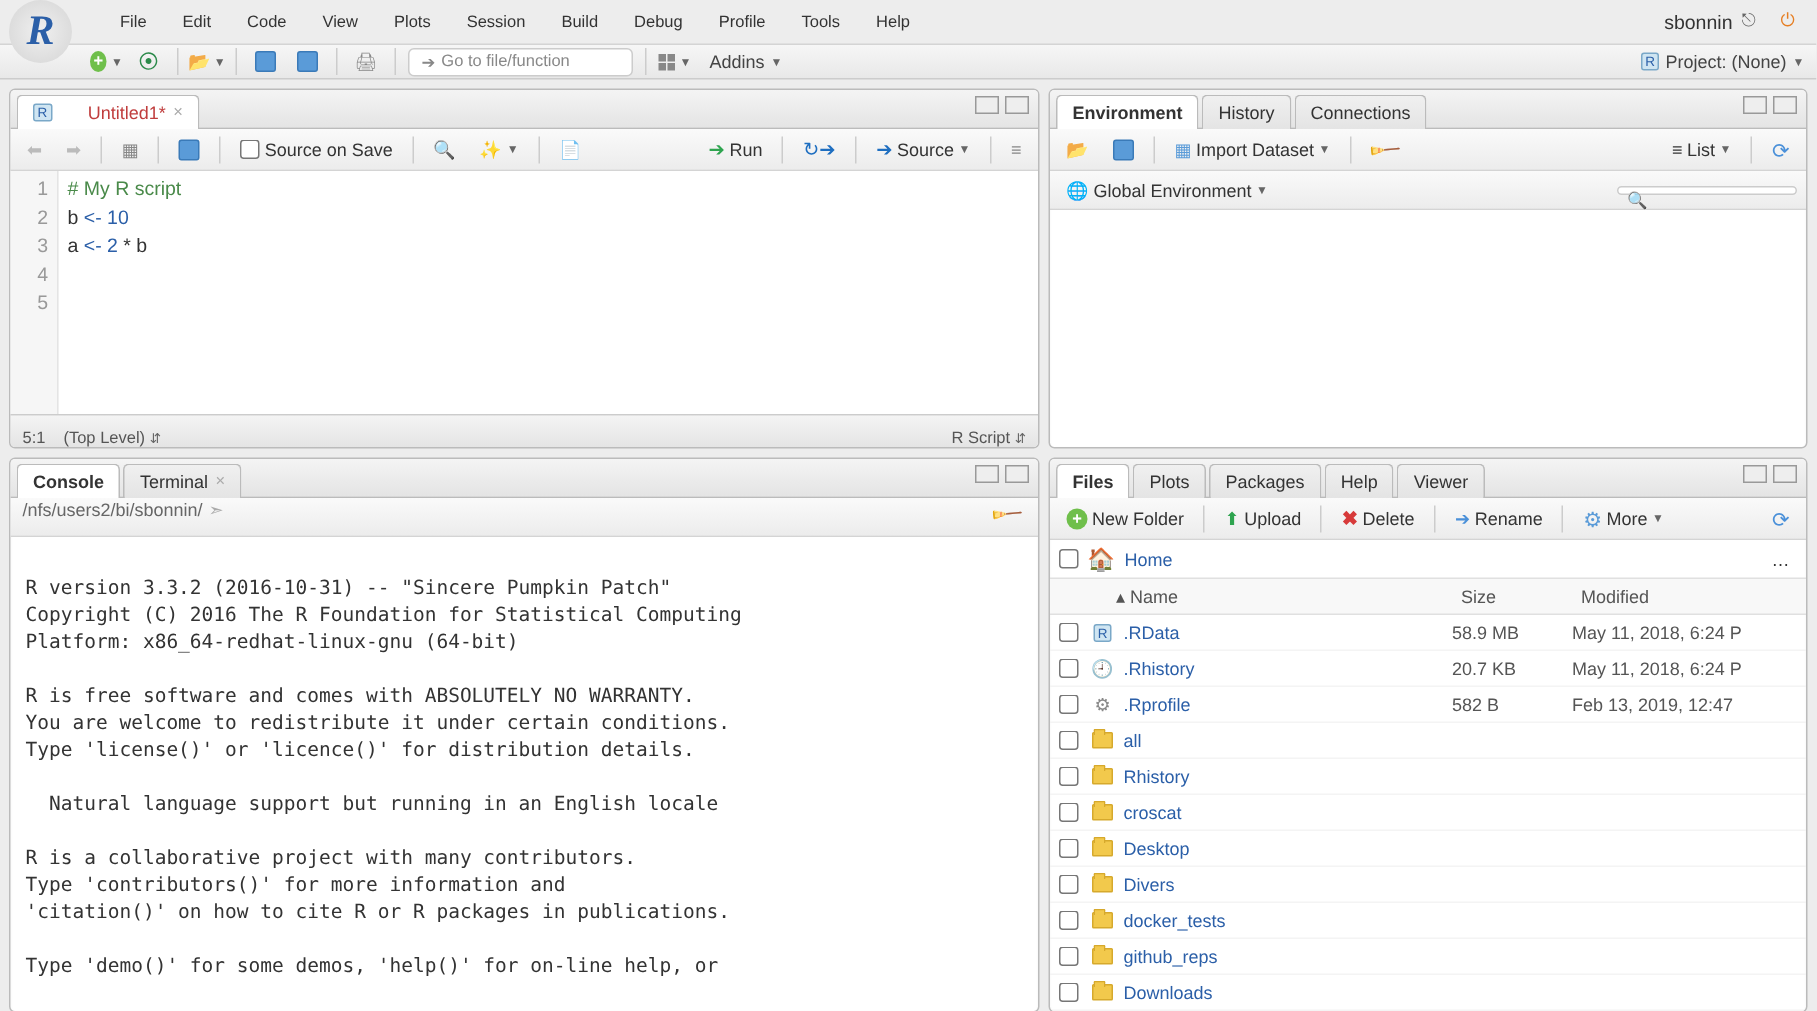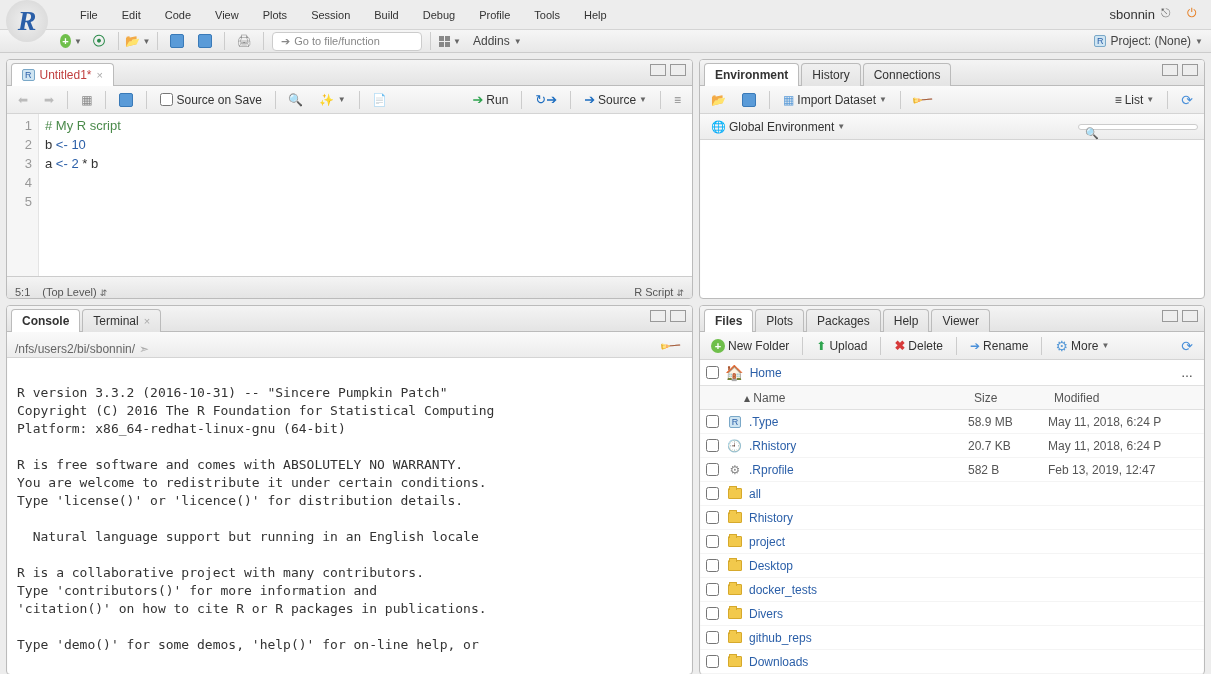--- a/index.html
+++ b/index.html
@@ -48,21 +48,21 @@
 .codelines { flex: 1; padding: 2px 6px; line-height: 19px; white-space: pre; }
 .kw-comment { color: #4a8a4a; }
 .kw-num { color: #2b5fa8; }
 .kw-op { color: #2b5fa8; }
 
 .statusbar { height: 22px; background: linear-gradient(#f4f4f4,#e4e4e4); border-top: 1px solid #ccc; display: flex; align-items: flex-end; padding: 0 8px; font-size: 11px; color: #555; }
 .statusbar .spacer { flex: 1; }
 
 
 .console-body { flex: 1; padding: 8px 10px; font-family: Menlo, Consolas, monospace; font-size: 13px; color: #333; overflow: hidden; white-space: pre-wrap; line-height: 18px; }
-.console-path { height: 26px; background: linear-gradient(#fafafa,#ececec); border-bottom: 1px solid #d4d4d4; display: flex; align-items: flex-end; padding: 1px 8px; font-size: 12px; color: #666; }
+.console-path { height: 26px; background: linear-gradient(#fafafa,#ececec); border-bottom: 1px solid #d4d4d4; display: flex; align-items: flex-start; padding: 1px 8px; font-size: 12px; color: #666; }
 
 
 .env-scope { height: 26px; background: linear-gradient(#fafafa,#ececec); border-bottom: 1px solid #d4d4d4; display: flex; align-items: center; padding: 0 6px; gap: 6px; font-size: 12px; }
 .env-search { margin-left: auto; border: 1px solid #ccc; border-radius: 10px; padding: 2px 20px 2px 8px; background: #fff; width: 120px; font-size: 11px; position: relative; }
 .env-table { flex: 1; }
 .env-header-row { background: #f4f4f4; font-style: italic; font-size: 12px; color: #666; padding: 3px 10px; border-bottom: 1px solid #e4e4e4; }
 .env-row { display: flex; padding: 3px 10px; font-family: Menlo, monospace; font-size: 13px; border-bottom: 1px solid #f0f0f0; }
 .env-row .vn { width: 120px; font-style: italic; }
 .env-row .vv { flex: 1; }
 
@@ -176,21 +176,21 @@
       <span class="triangle-down">▼</span>
     </div>
   </div>
 
   <div class="quad">
 
     <div class="pane">
       <div class="tabbar">
         <div class="tab">
           <span style="background:#cfe5f2;border:1px solid #7aa8c8;border-radius:2px;padding:0 2px;font-size:9px;color:#2b5fa8;">R</span>
-          <span style="color:#c03e3e;">Untitled1*</span>
+          <span style="color:#c03e3e;margin-left:19px;">Untitled1*</span>
           <span class="close-x">×</span>
         </div>
         <div class="wincontrols">
           <span class="winbtn"></span>
           <span class="winbtn"></span>
         </div>
       </div>
       <div class="pane-tb">
         <span class="small-btn" style="color:#bbb;">⬅</span>
         <span class="small-btn" style="color:#bbb;">➡</span>
@@ -418,21 +418,21 @@
         <div class="col-name">▴ <span>Name</span></div>
         <div class="col-size">Size</div>
         <div class="col-mod">Modified</div>
       </div>
       <div class="files-list" id="files-list">
           <div class="file-row">
             <input type="checkbox" style="">
             <span class="file-icon">
               <span style="background:#cfe5f2;border:1px solid #7aa8c8;border-radius:2px;padding:0 2px;font-size:9px;color:#2b5fa8;">R</span>
             </span>
-            <span class="file-name">.Type</span>
+            <span class="file-name">.RData</span>
             <span class="file-size">58.9 MB</span>
             <span class="file-mod">May 11, 2018, 6:24 P</span>
           </div>
           <div class="file-row">
             <input type="checkbox" style="">
             <span class="file-icon">
               <span style="color:#888;">🕘</span>
             </span>
             <span class="file-name">.Rhistory</span>
             <span class="file-size">20.7 KB</span>
@@ -463,48 +463,48 @@
             </span>
             <span class="file-name">Rhistory</span>
             <span class="file-size"></span>
             <span class="file-mod"></span>
           </div>
           <div class="file-row">
             <input type="checkbox" style="">
             <span class="file-icon">
               <span class="folder-glyph"></span>
             </span>
-            <span class="file-name">project</span>
+            <span class="file-name">croscat</span>
             <span class="file-size"></span>
             <span class="file-mod"></span>
           </div>
           <div class="file-row">
             <input type="checkbox" style="">
             <span class="file-icon">
               <span class="folder-glyph"></span>
             </span>
             <span class="file-name">Desktop</span>
             <span class="file-size"></span>
             <span class="file-mod"></span>
           </div>
           <div class="file-row">
             <input type="checkbox" style="">
             <span class="file-icon">
               <span class="folder-glyph"></span>
             </span>
+            <span class="file-name">Divers</span>
+            <span class="file-size"></span>
+            <span class="file-mod"></span>
+          </div>
+          <div class="file-row">
+            <input type="checkbox" style="">
+            <span class="file-icon">
+              <span class="folder-glyph"></span>
+            </span>
             <span class="file-name">docker_tests</span>
-            <span class="file-size"></span>
-            <span class="file-mod"></span>
-          </div>
-          <div class="file-row">
-            <input type="checkbox" style="">
-            <span class="file-icon">
-              <span class="folder-glyph"></span>
-            </span>
-            <span class="file-name">Divers</span>
             <span class="file-size"></span>
             <span class="file-mod"></span>
           </div>
           <div class="file-row">
             <input type="checkbox" style="">
             <span class="file-icon">
               <span class="folder-glyph"></span>
             </span>
             <span class="file-name">github_reps</span>
             <span class="file-size"></span>

